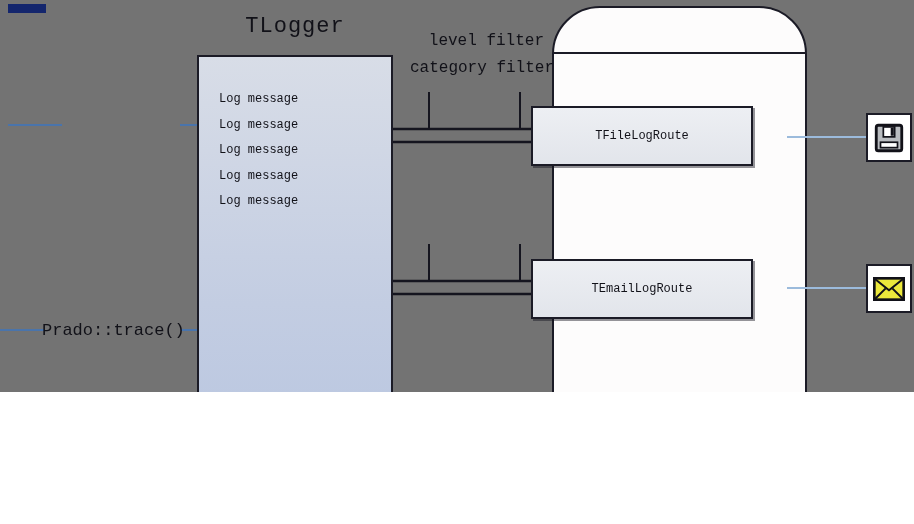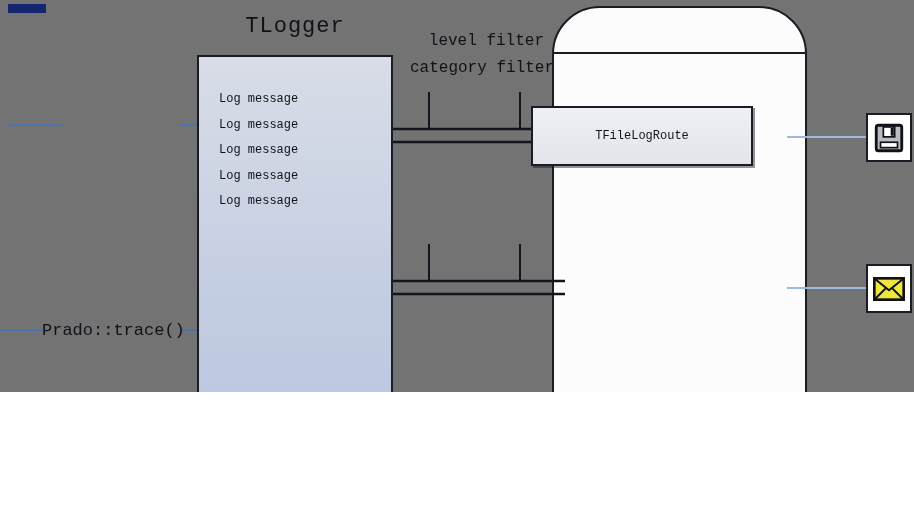--- a/index.html
+++ b/index.html
@@ -113,20 +113,23 @@
 
   <div class="src-label src-trace">Prado::trace()</div>
 
   <div class="filter-label filter-level">level filter</div>
   <div class="filter-label filter-category">category filter</div>
 
 
   <div class="route-box route-file">
     <span>TFileLogRoute</span>
   </div>
+  <div class="route-box route-email">
+    <span>TEmailLogRoute</span>
+  </div>
 
   <div class="icon-frame icon-floppy">
     <svg width="34" height="34" viewBox="0 0 24 24">
       <rect x="3" y="3" width="18" height="18" rx="1.5" fill="#b9bcc0" stroke="#111118" stroke-width="2"></rect>
       <rect x="8" y="4.2" width="8" height="7" fill="#ffffff" stroke="#111118" stroke-width="1.2"></rect>
       <rect x="13.2" y="4.8" width="2.2" height="5.6" fill="#111118"></rect>
       <rect x="6" y="15" width="12" height="3.8" fill="#ffffff" stroke="#111118" stroke-width="1.2"></rect>
     </svg>
   </div>
 

